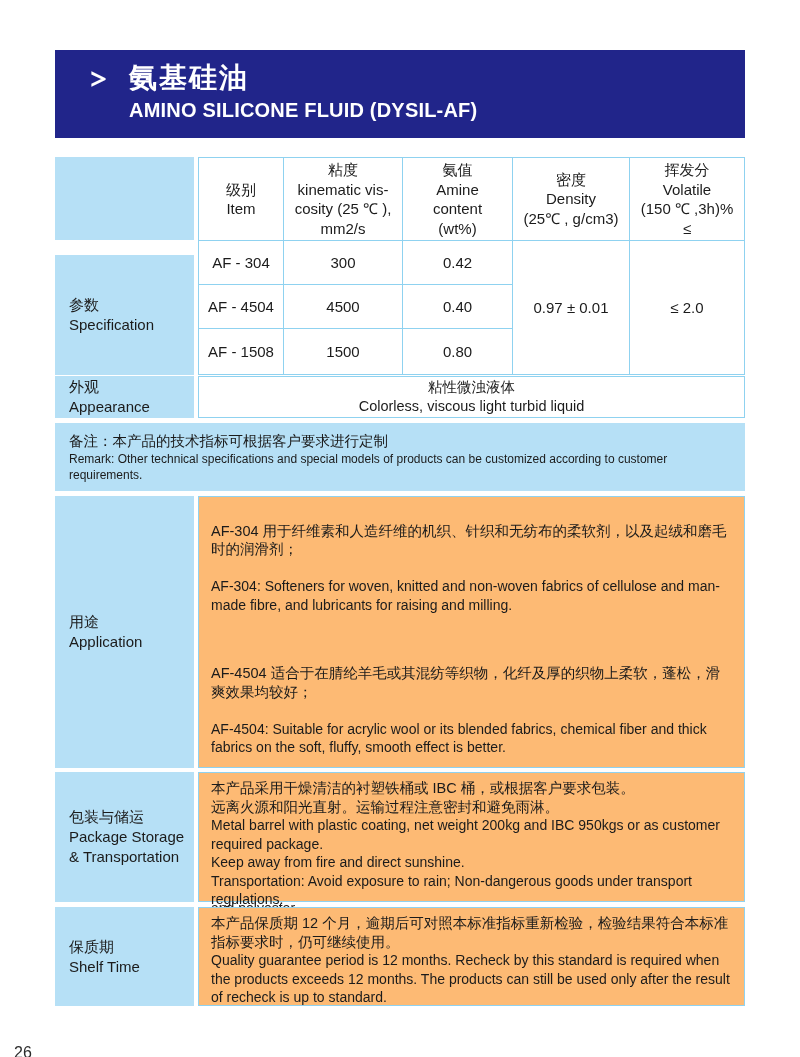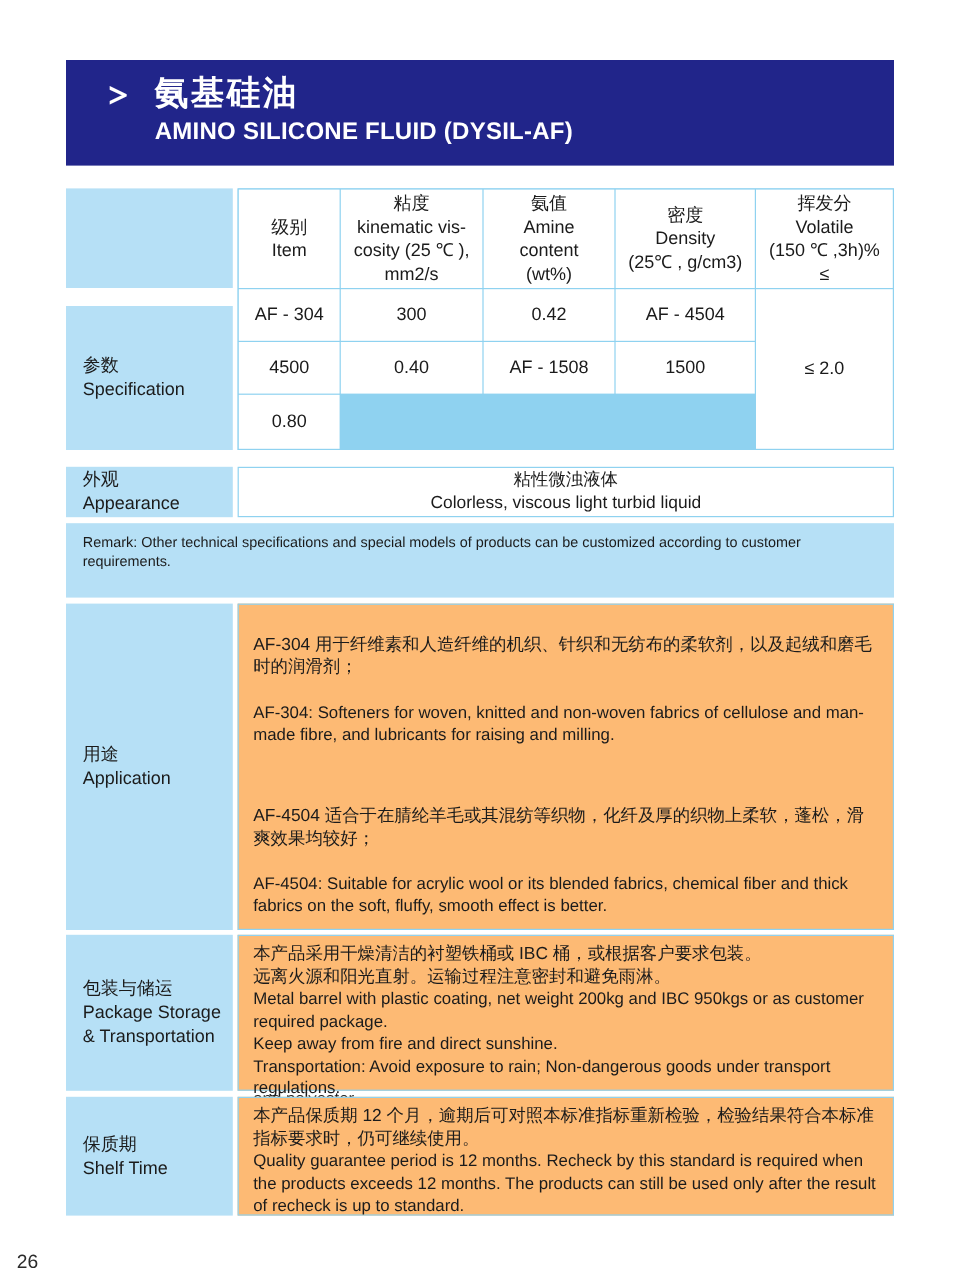--- a/index.html
+++ b/index.html
@@ -34,21 +34,21 @@
                 padding-left:14px; font-size:15px; line-height:20px; white-space:pre-line; }
   .data-grid { flex:1; display:grid; grid-template-columns:84px 118px 109px 116px 1fr;
                grid-template-rows:82px 43px 43px 1fr; gap:1px; background:#8fd2f0;
                border:1px solid #8fd2f0; }
   .data-grid > div { background:#ffffff; display:flex; align-items:center; justify-content:center;
                      text-align:center; font-size:15px; line-height:19.5px; white-space:pre-line; }
   .cell-density { grid-column:4; grid-row:2 / 5; }
   .cell-volatile { grid-column:5; grid-row:2 / 5; }
 
   
-  .block-b { margin-top:14px; height:42px; }
+  .block-b { margin-top:1px; height:42px; }
   .block-b .label-cell { height:42px; }
   .appearance-value { flex:1; border:1px solid #8fd2f0; background:#fff; display:flex;
                       flex-direction:column; justify-content:center; align-items:center;
                       text-align:center; font-size:14.5px; line-height:19px; white-space:pre-line; }
 
   
   .remark-band { margin-top:5px; width:690px; min-height:62px; background:#b6e0f6;
                  padding:8px 14px 8px 14px; }
   .remark-band .zh { line-height:20px; }
   .remark-band .en { font-size:12px; line-height:16px; }
@@ -99,40 +99,42 @@
 Density
 (25℃ , g/cm3)</div>
       <div>挥发分
 Volatile
 (150 ℃ ,3h)%
 ≤</div>
 
       <div>AF - 304</div>
       <div>300</div>
       <div>0.42</div>
+      <div class="cell-density">0.97 ± 0.01</div>
       <div class="cell-volatile">≤ 2.0</div>
 
       <div>AF - 4504</div>
       <div>4500</div>
       <div>0.40</div>
 
       <div>AF - 1508</div>
       <div>1500</div>
       <div>0.80</div>
     </div>
   </div>
 
   <div class="flex-row block-b">
     <div class="label-cell">外观
 Appearance</div>
     <div class="appearance-value">粘性微浊液体
 Colorless, viscous light turbid liquid</div>
   </div>
 
   <div class="remark-band">
+    <div class="zh">备注：本产品的技术指标可根据客户要求进行定制</div>
     <div class="en">Remark: Other technical specifications and special models of products can be customized according to customer requirements.</div>
   </div>
 
   <div class="flex-row block-d">
     <div class="label-cell">用途
 Application</div>
     <div class="content-cell">
       <div class="para">
         <div class="zh">AF-304 用于纤维素和人造纤维的机织、针织和无纺布的柔软剂，以及起绒和磨毛时的润滑剂；</div>
         <div>AF-304: Softeners for woven, knitted and non-woven fabrics of cellulose and man-made fibre, and lubricants for raising and milling.</div>

